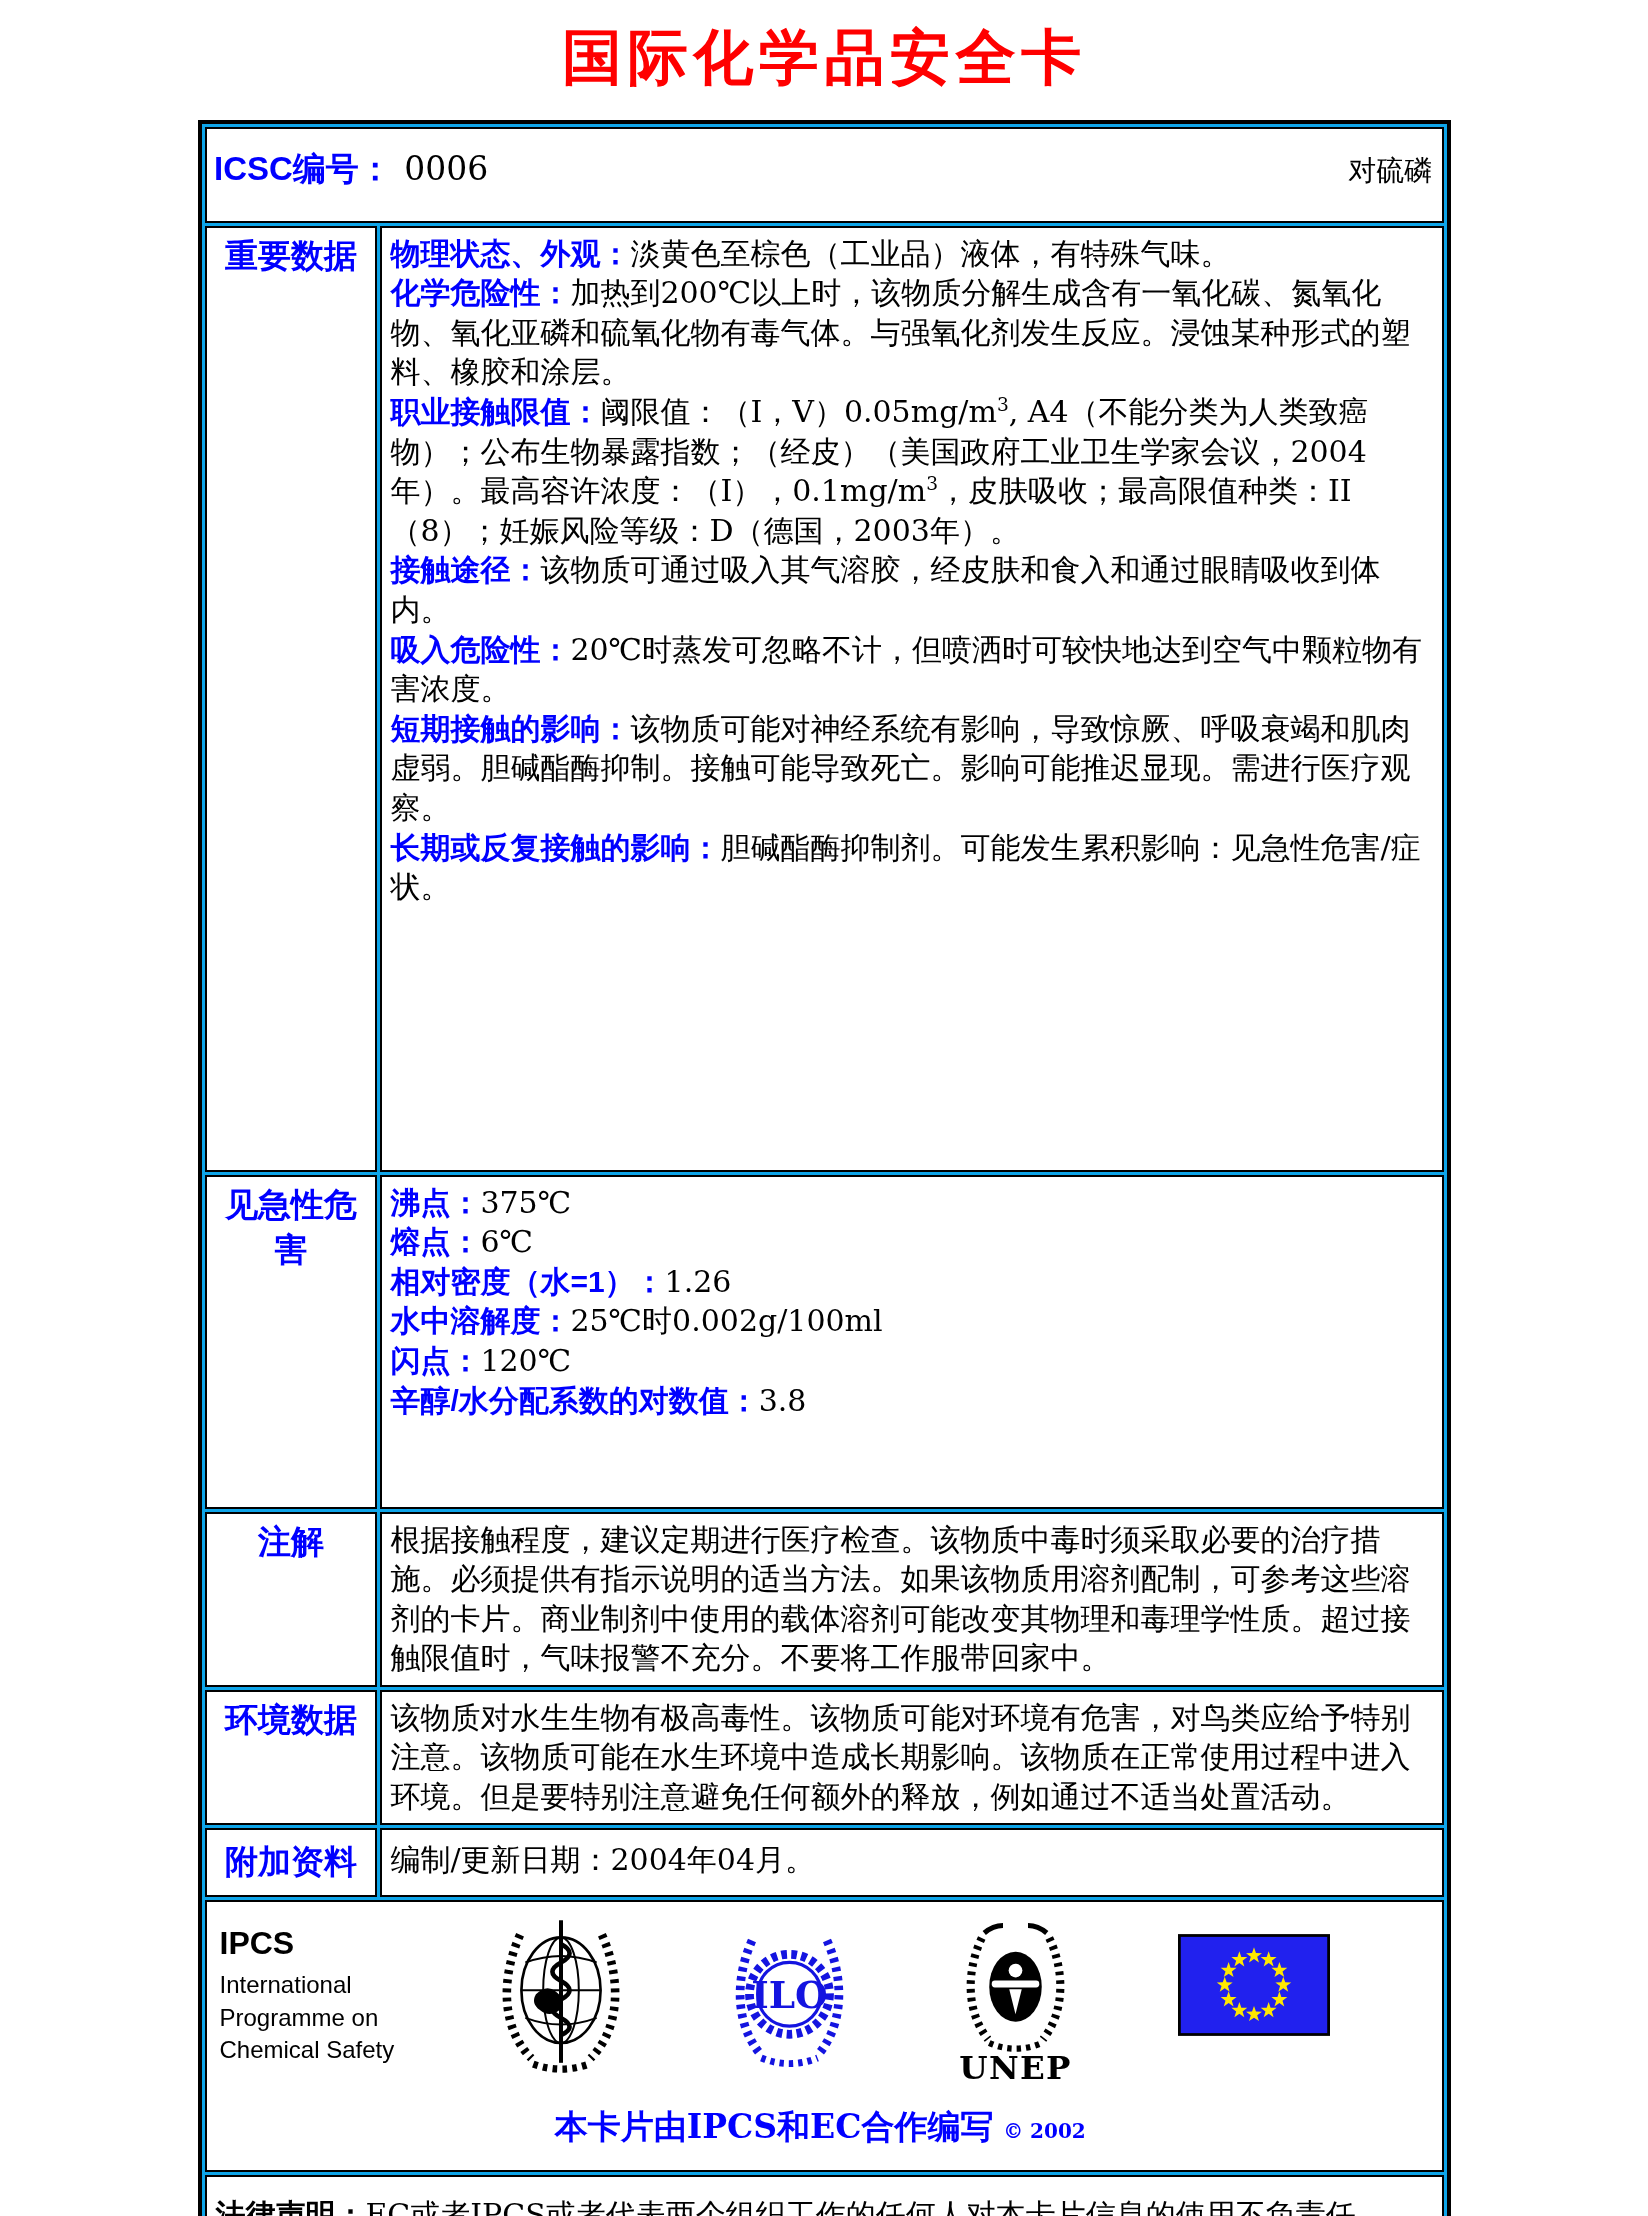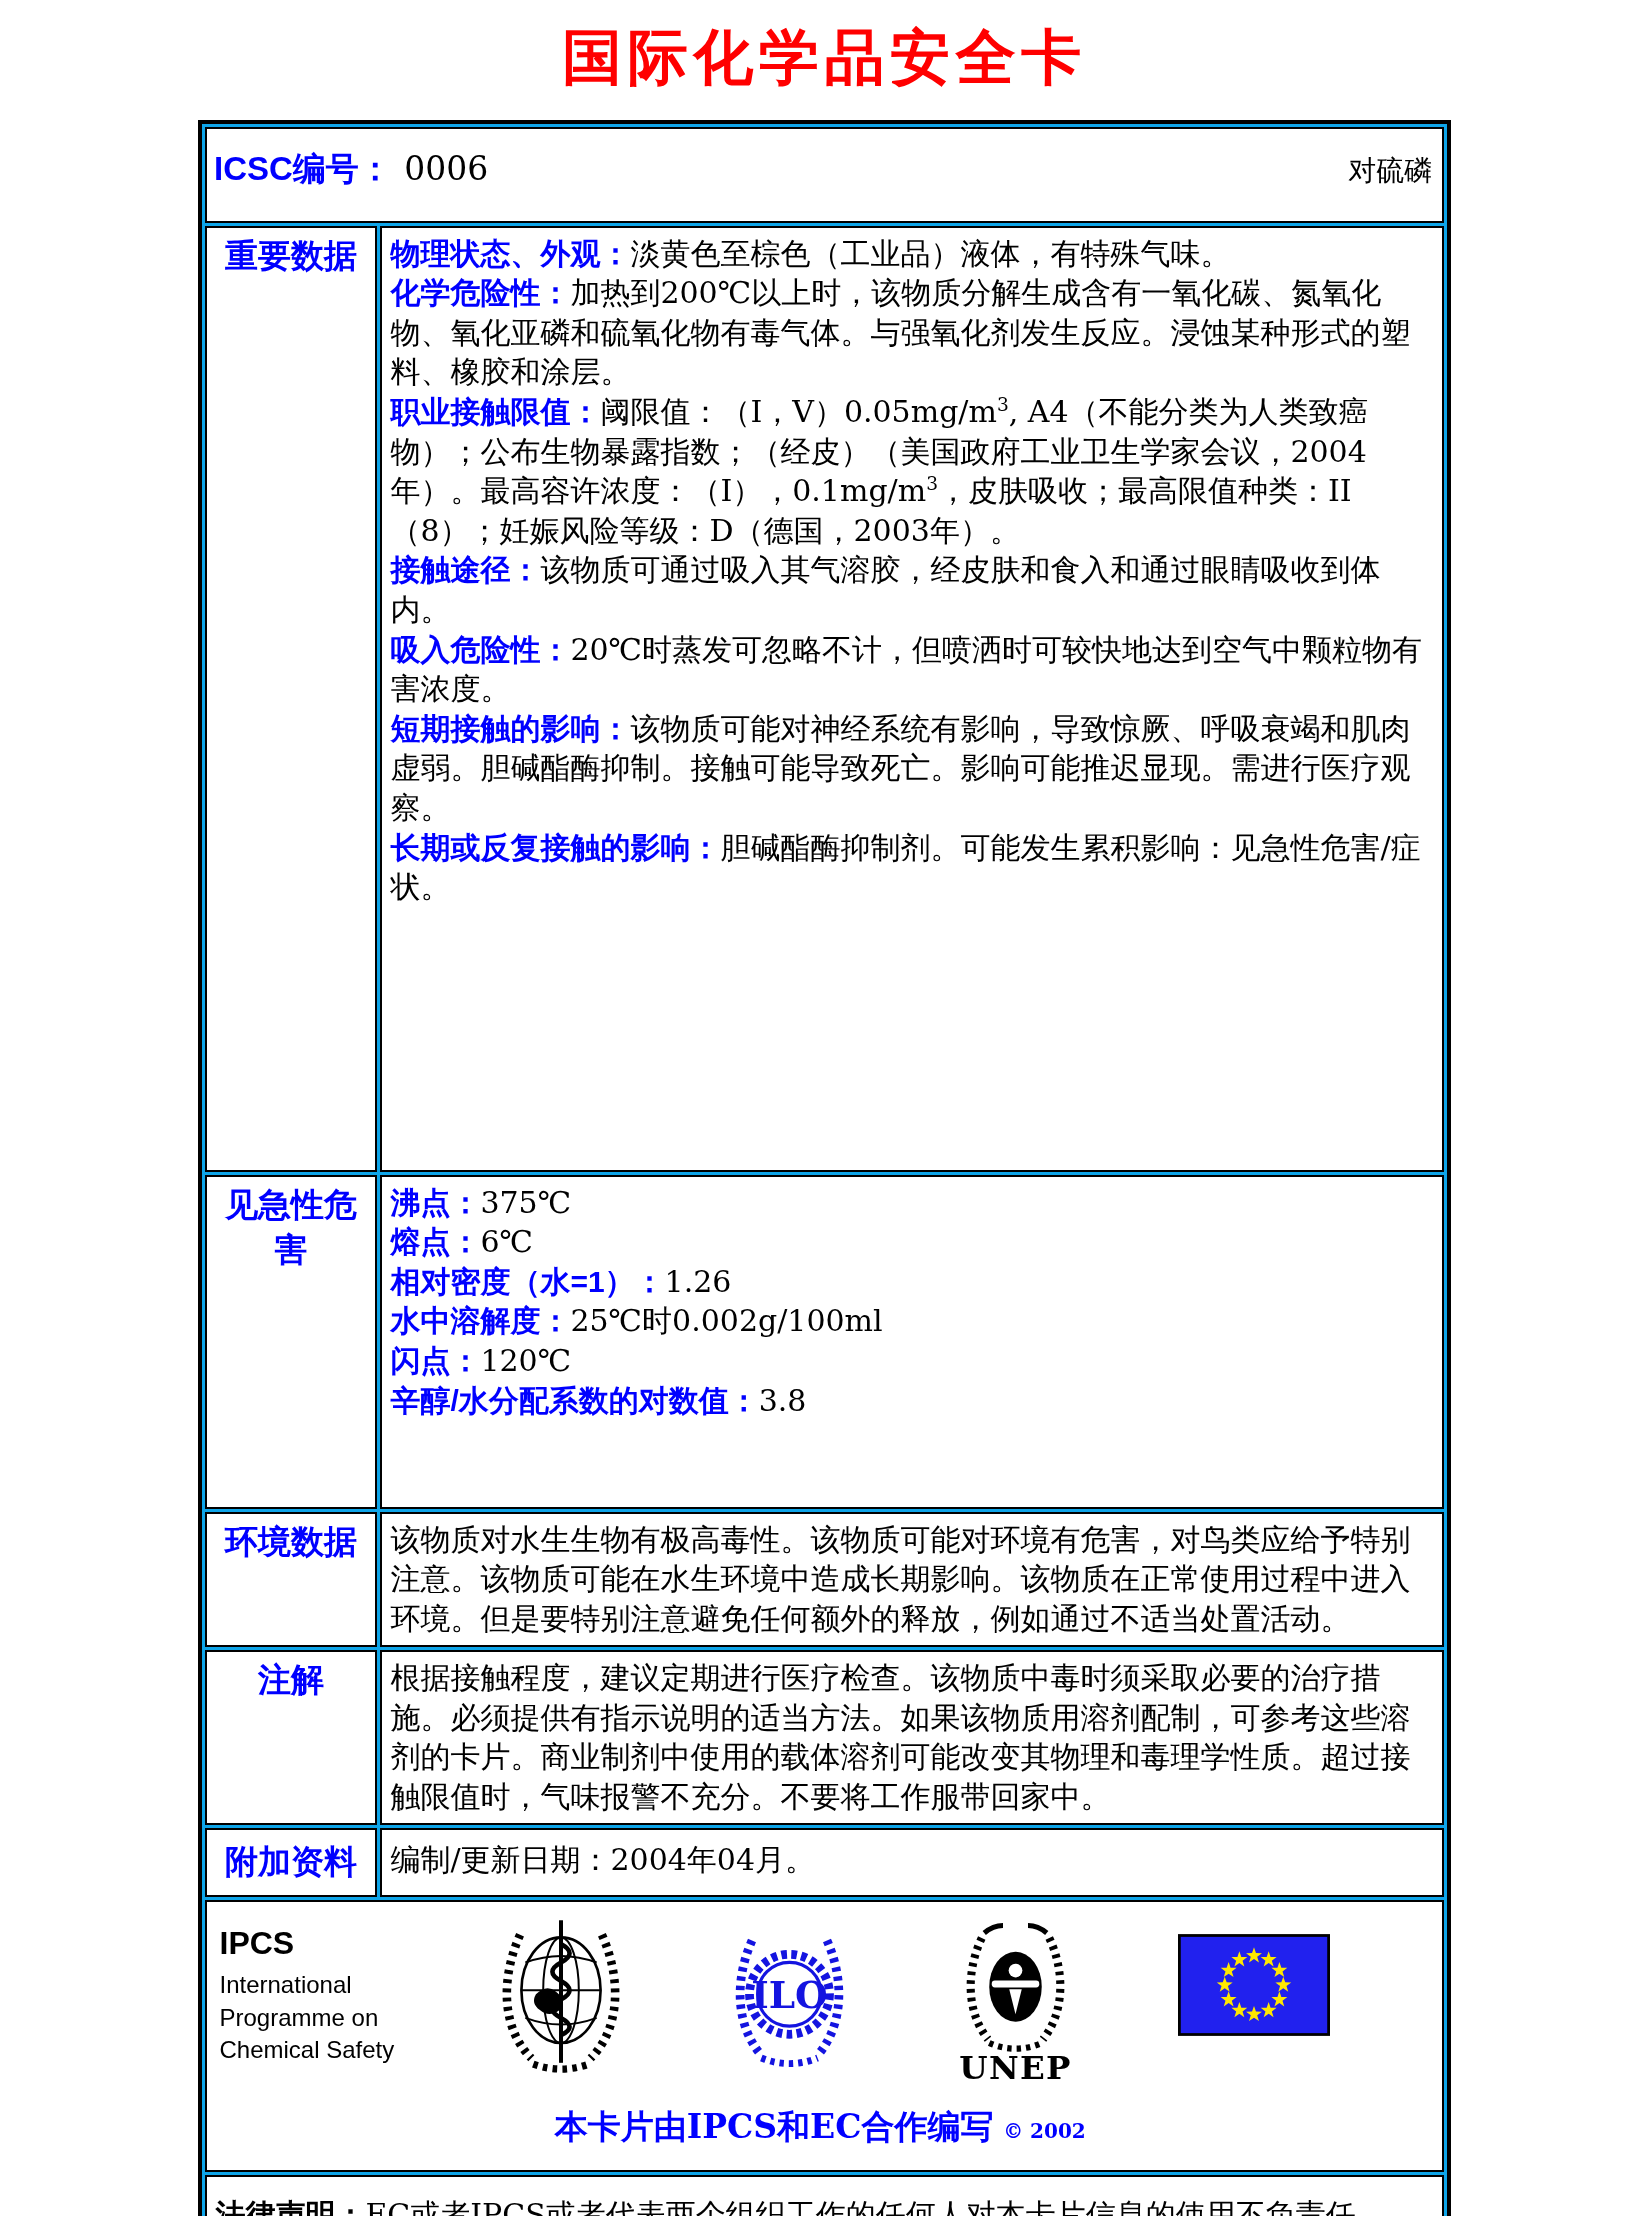--- a/index.html
+++ b/index.html
@@ -148,30 +148,30 @@
             <p class="para"><span class="run-label">沸点：</span><span>375℃</span></p>
             <p class="para"><span class="run-label">熔点：</span><span>6℃</span></p>
             <p class="para"><span class="run-label">相对密度（水=1）：</span><span>1.26</span></p>
             <p class="para"><span class="run-label">水中溶解度：</span><span>25℃时0.002g/100ml</span></p>
             <p class="para"><span class="run-label">闪点：</span><span>120℃</span></p>
             <p class="para"><span class="run-label">辛醇/水分配系数的对数值：</span><span>3.8</span></p>
           </td>
     </tr>
 
     <tr>
+      <td class="label-cell">注解</td>
+      <td class="content-cell">
+            <p class="para"><span>根据接触程度，建议定期进行医疗检查。该物质中毒时须采取必要的治疗措施。必须提供有指示说明的适当方法。如果该物质用溶剂配制，可参考这些溶剂的卡片。商业制剂中使用的载体溶剂可能改变其物理和毒理学性质。超过接触限值时，气味报警不充分。不要将工作服带回家中。</span></p>
+          </td>
+    </tr>
+
+    <tr>
       <td class="label-cell">环境数据</td>
       <td class="content-cell">
             <p class="para"><span>该物质对水生生物有极高毒性。该物质可能对环境有危害，对鸟类应给予特别注意。该物质可能在水生环境中造成长期影响。该物质在正常使用过程中进入环境。但是要特别注意避免任何额外的释放，例如通过不适当处置活动。</span></p>
-          </td>
-    </tr>
-
-    <tr>
-      <td class="label-cell">注解</td>
-      <td class="content-cell">
-            <p class="para"><span>根据接触程度，建议定期进行医疗检查。该物质中毒时须采取必要的治疗措施。必须提供有指示说明的适当方法。如果该物质用溶剂配制，可参考这些溶剂的卡片。商业制剂中使用的载体溶剂可能改变其物理和毒理学性质。超过接触限值时，气味报警不充分。不要将工作服带回家中。</span></p>
           </td>
     </tr>
 
     <tr>
       <td class="label-cell additional-label">附加资料</td>
       <td class="additional-content">编制/更新日期：2004年04月。</td>
     </tr>
 
     <tr>
       <td colspan="2" class="footer-cell">

